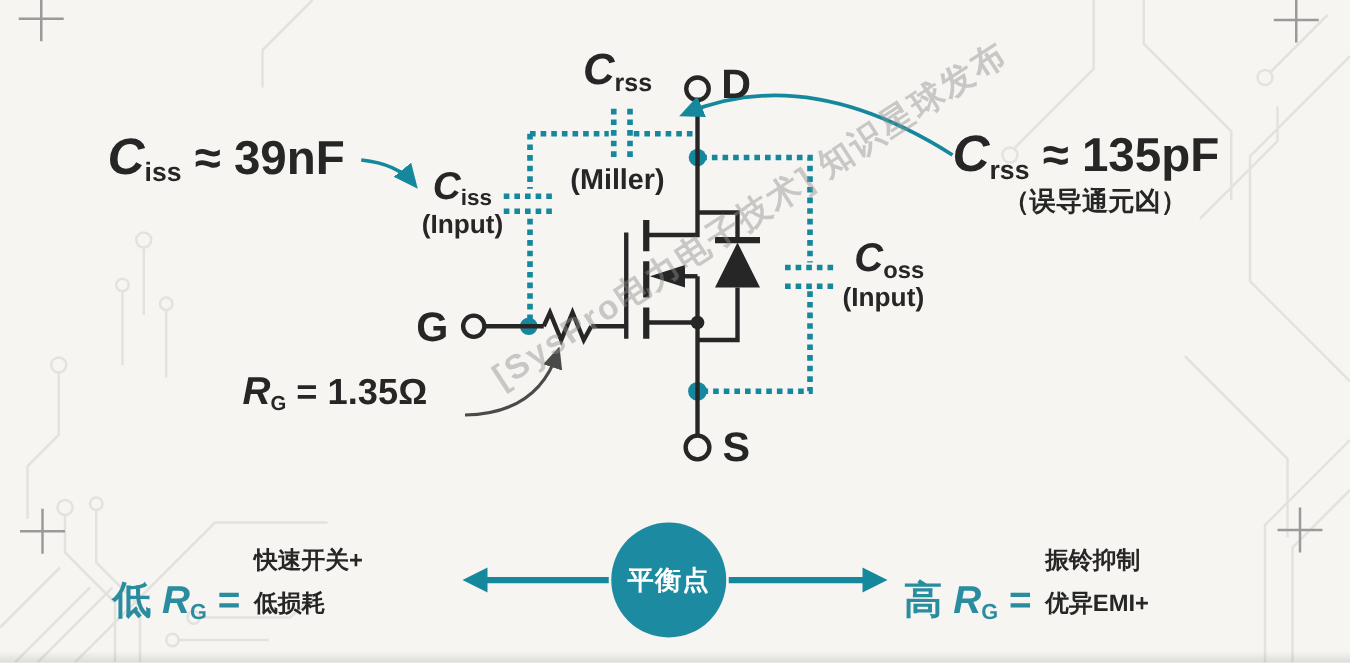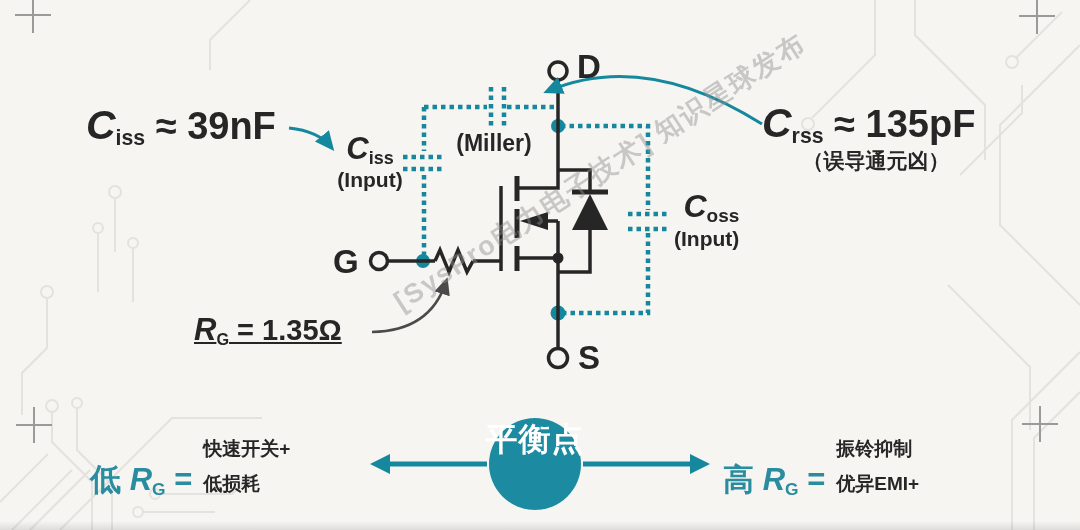--- a/index.html
+++ b/index.html
@@ -19,29 +19,29 @@
   .cvar{font-style:italic;font-weight:bold;}
   .sub{font-weight:bold;font-size:0.56em;position:relative;top:0.28em;letter-spacing:0;}
   .big-callout{font-size:38px;font-weight:bold;color:var(--ink);}
   .big-callout .cvar{font-size:41px;}
   .cap-label{text-align:center;color:var(--ink);line-height:1.05;}
   .cap-label .sym{font-size:31px;}
   .cap-label .role{font-size:21px;font-weight:bold;margin-top:3px;}
   .term{font-size:33px;font-weight:bold;color:var(--ink);}
   .note{font-size:21px;font-weight:bold;color:var(--ink);text-align:center;}
   .rg-line1{font-size:27px;font-weight:bold;color:var(--ink);}
-  .rg-line2{font-size:29px;font-weight:bold;color:var(--ink);margin-top:20px;margin-left:8px;text-decoration:underline;}
+  .rg-line2{font-size:29px;font-weight:bold;color:var(--ink);margin-top:3px;margin-left:8px;}
   .rg-line2 .cvar{font-size:31px;}
   .tradeoff{display:flex;align-items:flex-end;height:78px;gap:11px;}
   .tradeoff .lhs{font-size:31px;font-weight:bold;color:var(--teal-text);}
   .tradeoff .lhs .cvar{font-style:italic;}
   .tradeoff .rhs{font-size:19px;font-weight:bold;color:var(--ink);line-height:35px;white-space:nowrap;}
   #balance-circle{left:489px;top:418px;width:92px;height:92px;border-radius:50%;
-    background:var(--circle);display:flex;justify-content:center;
-    color:#fff;font-size:32px;font-weight:bold;letter-spacing:1px;}
+    background:var(--circle);display:flex;align-items:center;justify-content:center;
+    color:#fff;font-size:21px;font-weight:bold;letter-spacing:1px;}
   #watermark{left:600px;top:172px;transform:translate(-50%,-50%) rotate(-33deg);
     color:rgba(145,145,145,0.45);font-size:27px;font-weight:bold;letter-spacing:2px;}
   .bottom-shade{position:absolute;left:0;right:0;bottom:0;height:9px;
     background:linear-gradient(rgba(120,120,120,0),rgba(120,120,120,0.20));}
   
   .trace{stroke:var(--trace);stroke-width:2;fill:none;}
   .tracec{stroke:var(--trace);stroke-width:2;fill:var(--bg);}
   .cross{stroke:var(--mark);stroke-width:2;}
   .wire{stroke:var(--ink);stroke-width:3.5;fill:none;}
   .wire-thick{stroke:var(--ink);stroke-width:5;fill:none;}
@@ -169,20 +169,23 @@
 
   <div class="abs big-callout" style="left:86px;top:102px;">
     <span class="cvar">C</span><span class="sub">iss</span><span> ≈ 39nF</span>
   </div>
 
   <div class="abs cap-label" style="left:326px;top:133px;width:88px;">
     <div><span class="cvar sym">C</span><span class="sub" style="font-size:18px;">iss</span></div>
     <div class="role">(Input)</div>
   </div>
 
+  <div class="abs cap-label" style="left:448px;top:38px;width:92px;">
+    <div><span class="cvar" style="font-size:35px;">C</span><span class="sub" style="font-size:20px;">rss</span></div>
+  </div>
   <div class="abs cap-label" style="left:444px;top:128px;width:100px;">
     <div class="role" style="font-size:23px;">(Miller)</div>
   </div>
 
   <div class="abs term" style="left:577px;top:48px;">D</div>
   <div class="abs term" style="left:333px;top:243px;">G</div>
   <div class="abs term" style="left:578px;top:339px;">S</div>
 
   <div class="abs big-callout" style="left:762px;top:100px;">
     <span class="cvar">C</span><span class="sub">rss</span><span> ≈ 135pF</span>

